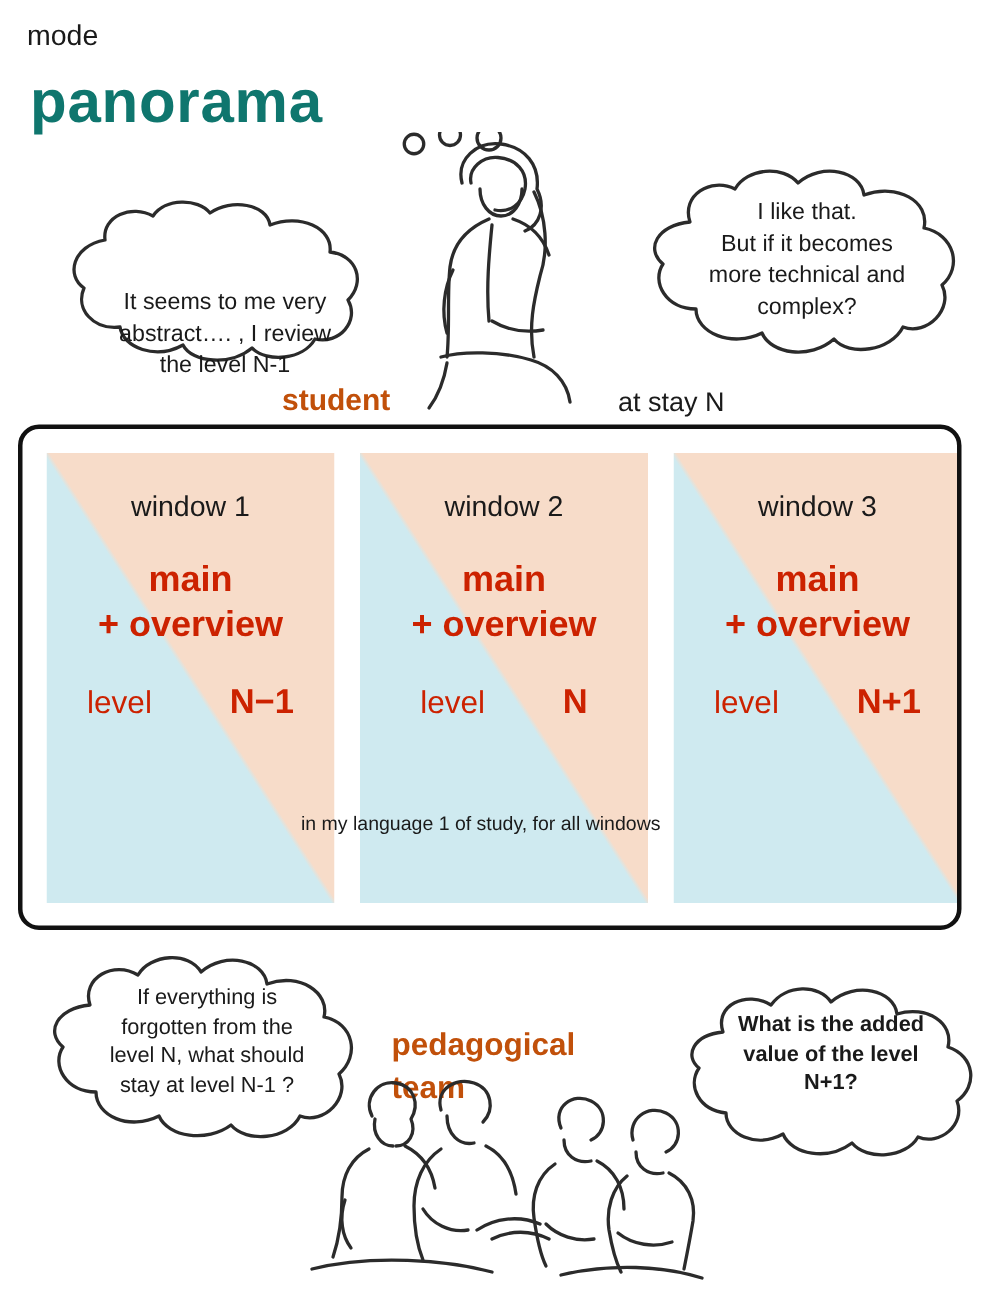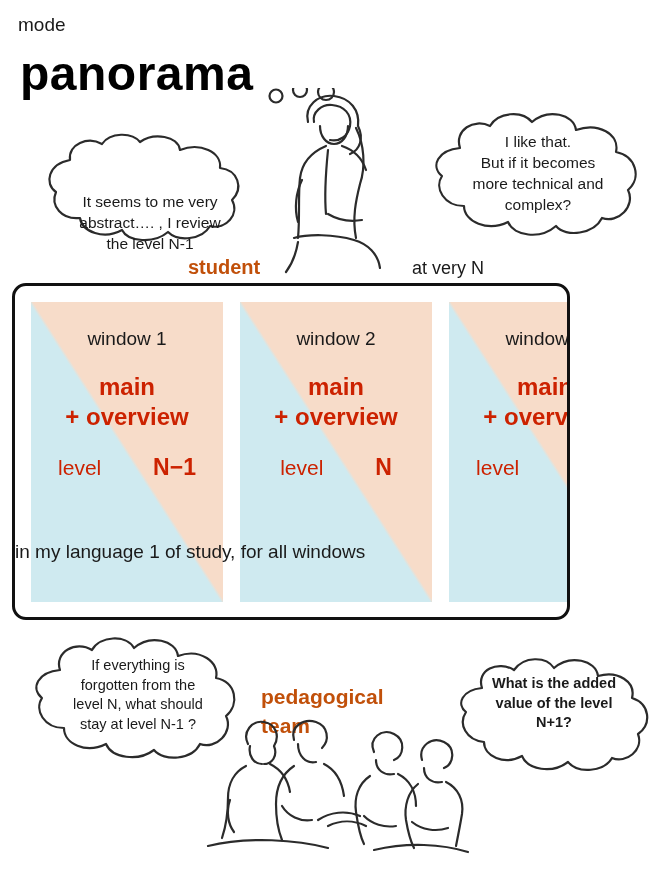--- a/index.html
+++ b/index.html
@@ -21,23 +21,23 @@
     position: absolute;
     left: 18px;
     top: 14px;
     font-size: 19px;
     color: #1a1a1a;
   }
   #panorama-title {
     position: absolute;
     left: 20px;
     top: 46px;
-    font-size: 48px;
-    font-weight: bold;
-    color: #000000;
+    font-size: 40px;
+    font-weight: bold;
+    color: #0f766e;
     letter-spacing: 0.5px;
   }
   .cloud-svg {
     position: absolute;
     pointer-events: none;
   }
   .cloud-text {
     position: absolute;
     text-align: center;
     line-height: 1.35;
@@ -65,21 +65,21 @@
     top: 258px;
     font-size: 18px;
     color: #1a1a1a;
   }
 
   
   #windows-panel {
     position: absolute;
     left: 12px;
     top: 283px;
-    width: 558px;
+    width: 629px;
     height: 337px;
     border: 3px solid #111111;
     border-radius: 14px;
     box-sizing: border-box;
     background: #ffffff;
     overflow: hidden;
   }
   .window-col {
     position: absolute;
     top: 16px;
@@ -121,22 +121,22 @@
   .level-line b {
     font-size: 23px;
     font-weight: bold;
     margin-left: 46px;
   }
   #language-note {
     position: absolute;
     left: 0;
     right: 12px;
     top: 255px;
-    text-align: left;
-    font-size: 19px;
+    text-align: center;
+    font-size: 13px;
     color: #1a1a1a;
   }
 
   
   #team-label {
     position: absolute;
     left: 261px;
     top: 634px;
     width: 170px;
     text-align: left;
@@ -204,21 +204,21 @@
       <path d="M34,92 C28,104 26,120 30,134"></path>
       <path d="M60,62 C58,82 56,104 58,126"></path>
 
       <path d="M26,150 C40,146 66,146 86,152 C100,156 110,166 112,180"></path>
       <path d="M30,154 C28,166 24,176 18,184"></path>
       <path d="M60,126 C70,132 82,134 94,132"></path>
     </g>
   </svg>
 </div>
 <div id="student-label">student</div>
-<div id="student-level">at very N</div>
+<div id="student-level">at stay N</div>
 
 <div id="windows-panel">
 
   <div class="window-col" id="col1">
     <div class="col-bg"></div>
     <div class="col-content">
       <div class="window-name">window 1</div>
       <div class="main-overview">main
 + overview</div>
       <div class="level-line">

